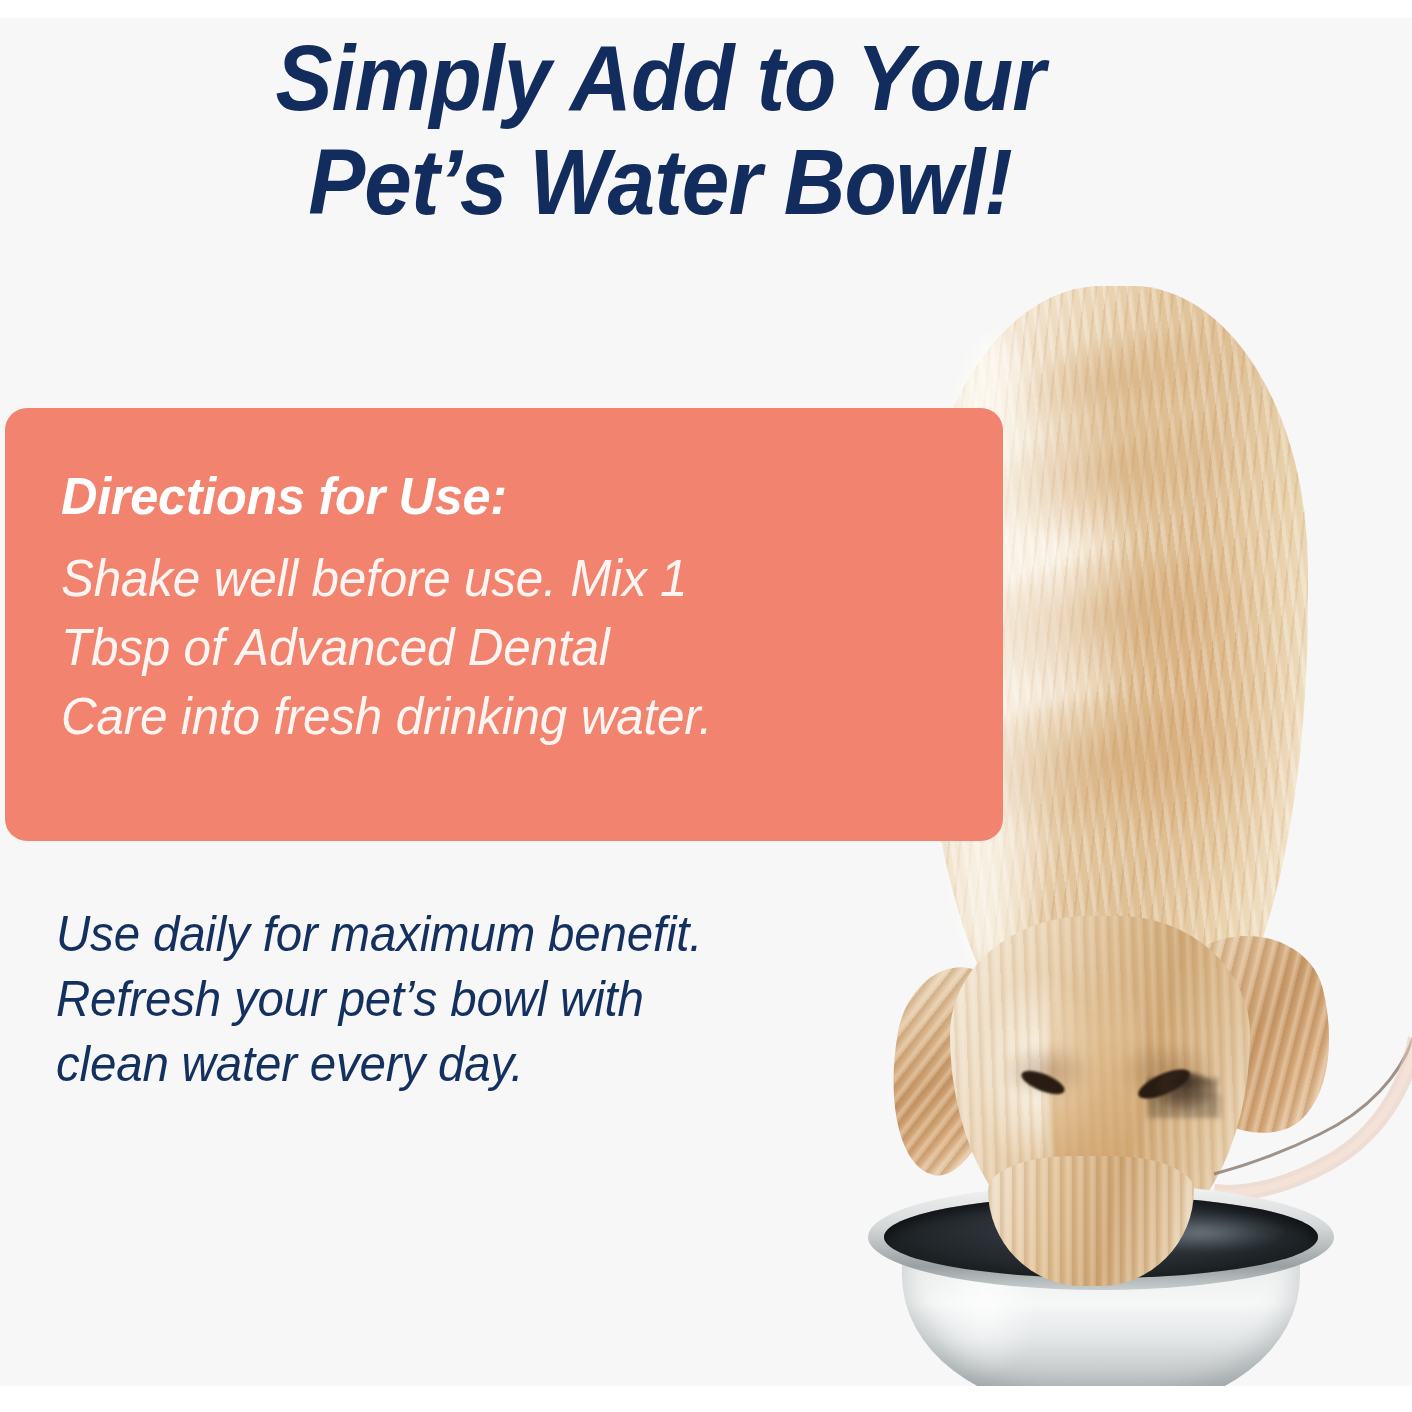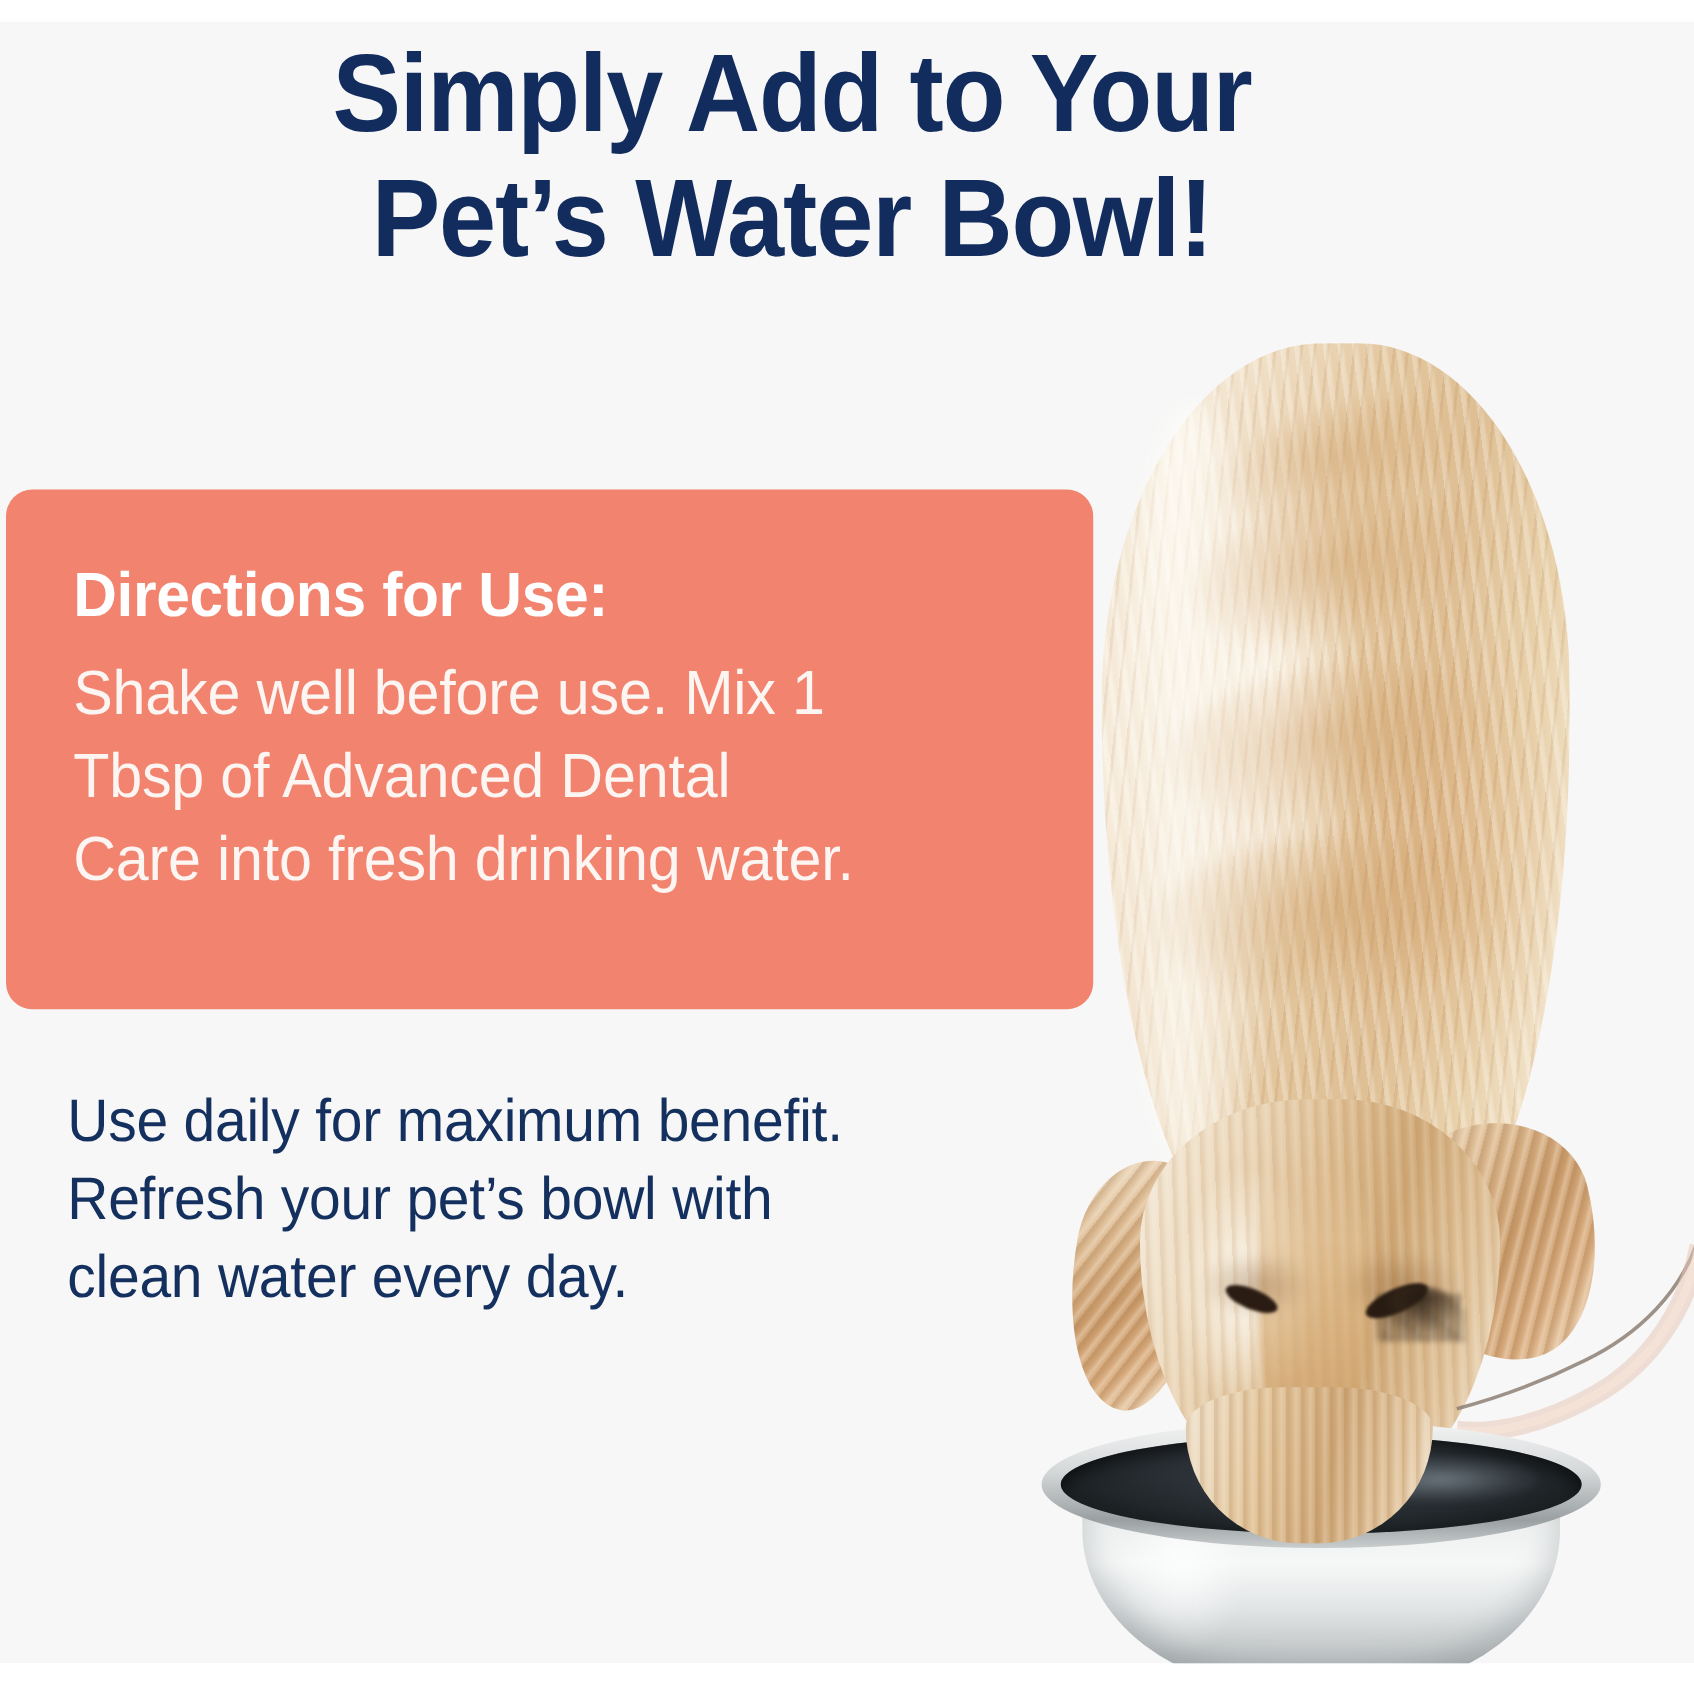--- a/index.html
+++ b/index.html
@@ -21,20 +21,21 @@
 
   
   .canvas {
     position: absolute;
     left: 0;
     top: 18px;
     width: 1412px;
     height: 1368px;
     background: #f7f7f7;
     overflow: hidden;
+    font-style: italic;
   }
 
   
   .headline {
     position: absolute;
     left: 0;
     top: 8px;
     width: 1320px;
     text-align: center;
     color: #132c5e;
@@ -46,21 +47,21 @@
     transform: scaleX(0.93);
     transform-origin: 50% 0;
   }
   .headline .line { display: block; white-space: nowrap; }
 
   
   .directions-card {
     position: absolute;
     left: 5px;
     top: 390px;
-    width: 906px;
+    width: 998px;
     height: 433px;
     background: #f2836f;
     border-radius: 22px;
     z-index: 5;
   }
 
   .directions-title {
     position: absolute;
     left: 56px;
     top: 60px;

